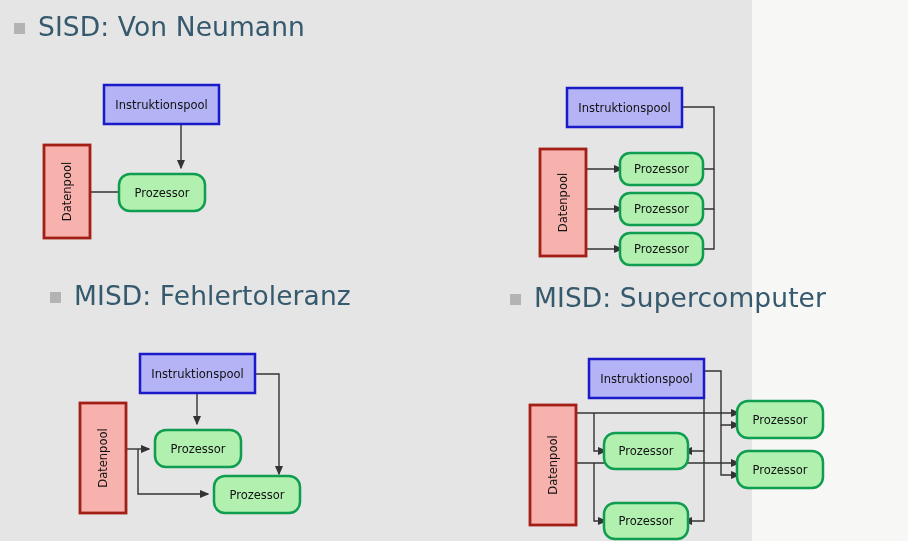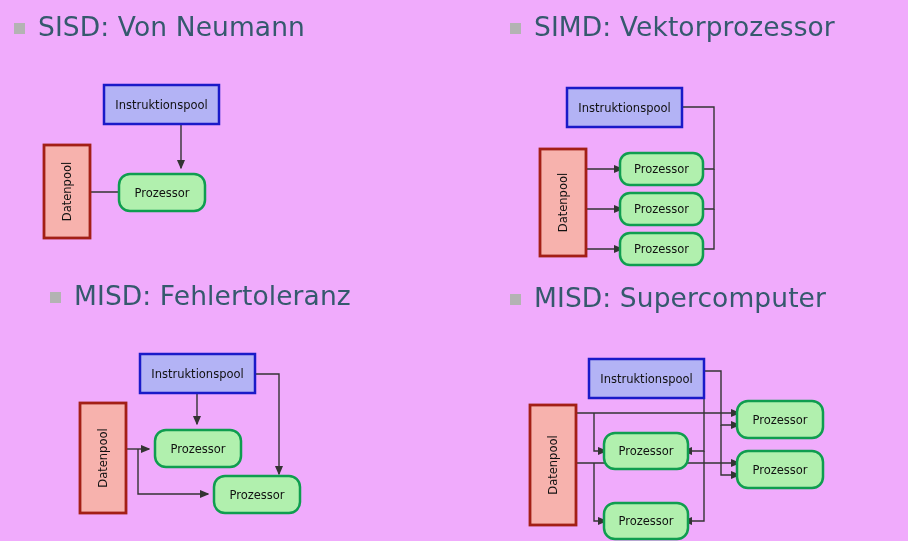--- a/index.html
+++ b/index.html
@@ -8,23 +8,23 @@
     background: #f7f7f5;
   }
   body {
     width: 908px;
     height: 541px;
     overflow: hidden;
     font-family: "DejaVu Sans", sans-serif;
   }
   .slide {
     position: relative;
-    width: 908px;
+    width: 752px;
     height: 541px;
-    background: #f0abfc;
+    background: #e5e5e5;
   }
   .quad {
     position: absolute;
     width: 454px;
     height: 270px;
   }
   .q-tl { left: 0;   top: 0;   }
   .q-tr { left: 454px; top: 0;   }
   .q-bl { left: 0;   top: 269px; margin-left: 36px; }
   .q-br { left: 454px; top: 271px; }
@@ -109,24 +109,20 @@
 
         <g>
           <rect x="99" y="112" width="86" height="37" rx="11" ry="11" fill="#b1f0ae" stroke="#0f9d4f" stroke-width="2.5"></rect>
           <text class="box-label" x="142" y="131">Prozessor</text>
         </g>
       </svg>
     </div>
   </div>
 
   <div class="quad q-tr">
-    <div class="heading">
-      <span class="bullet-square"></span>
-      <span class="heading-text">SIMD: Vektorprozessor</span>
-    </div>
 
     <div class="diagram">
       <svg width="250" height="210" viewBox="0 0 250 210">
         <defs>
           <marker id="ah2" markerWidth="7" markerHeight="7" refX="6" refY="3" orient="auto" markerUnits="strokeWidth">
             <path d="M0,0 L7,3 L0,6 z" fill="#333333"></path>
           </marker>
         </defs>
 
         <path d="M148,45 L180,45 L180,107 L152,107" stroke="#333333" stroke-width="1.4" fill="none" marker-end="url(#ah2)"></path>

